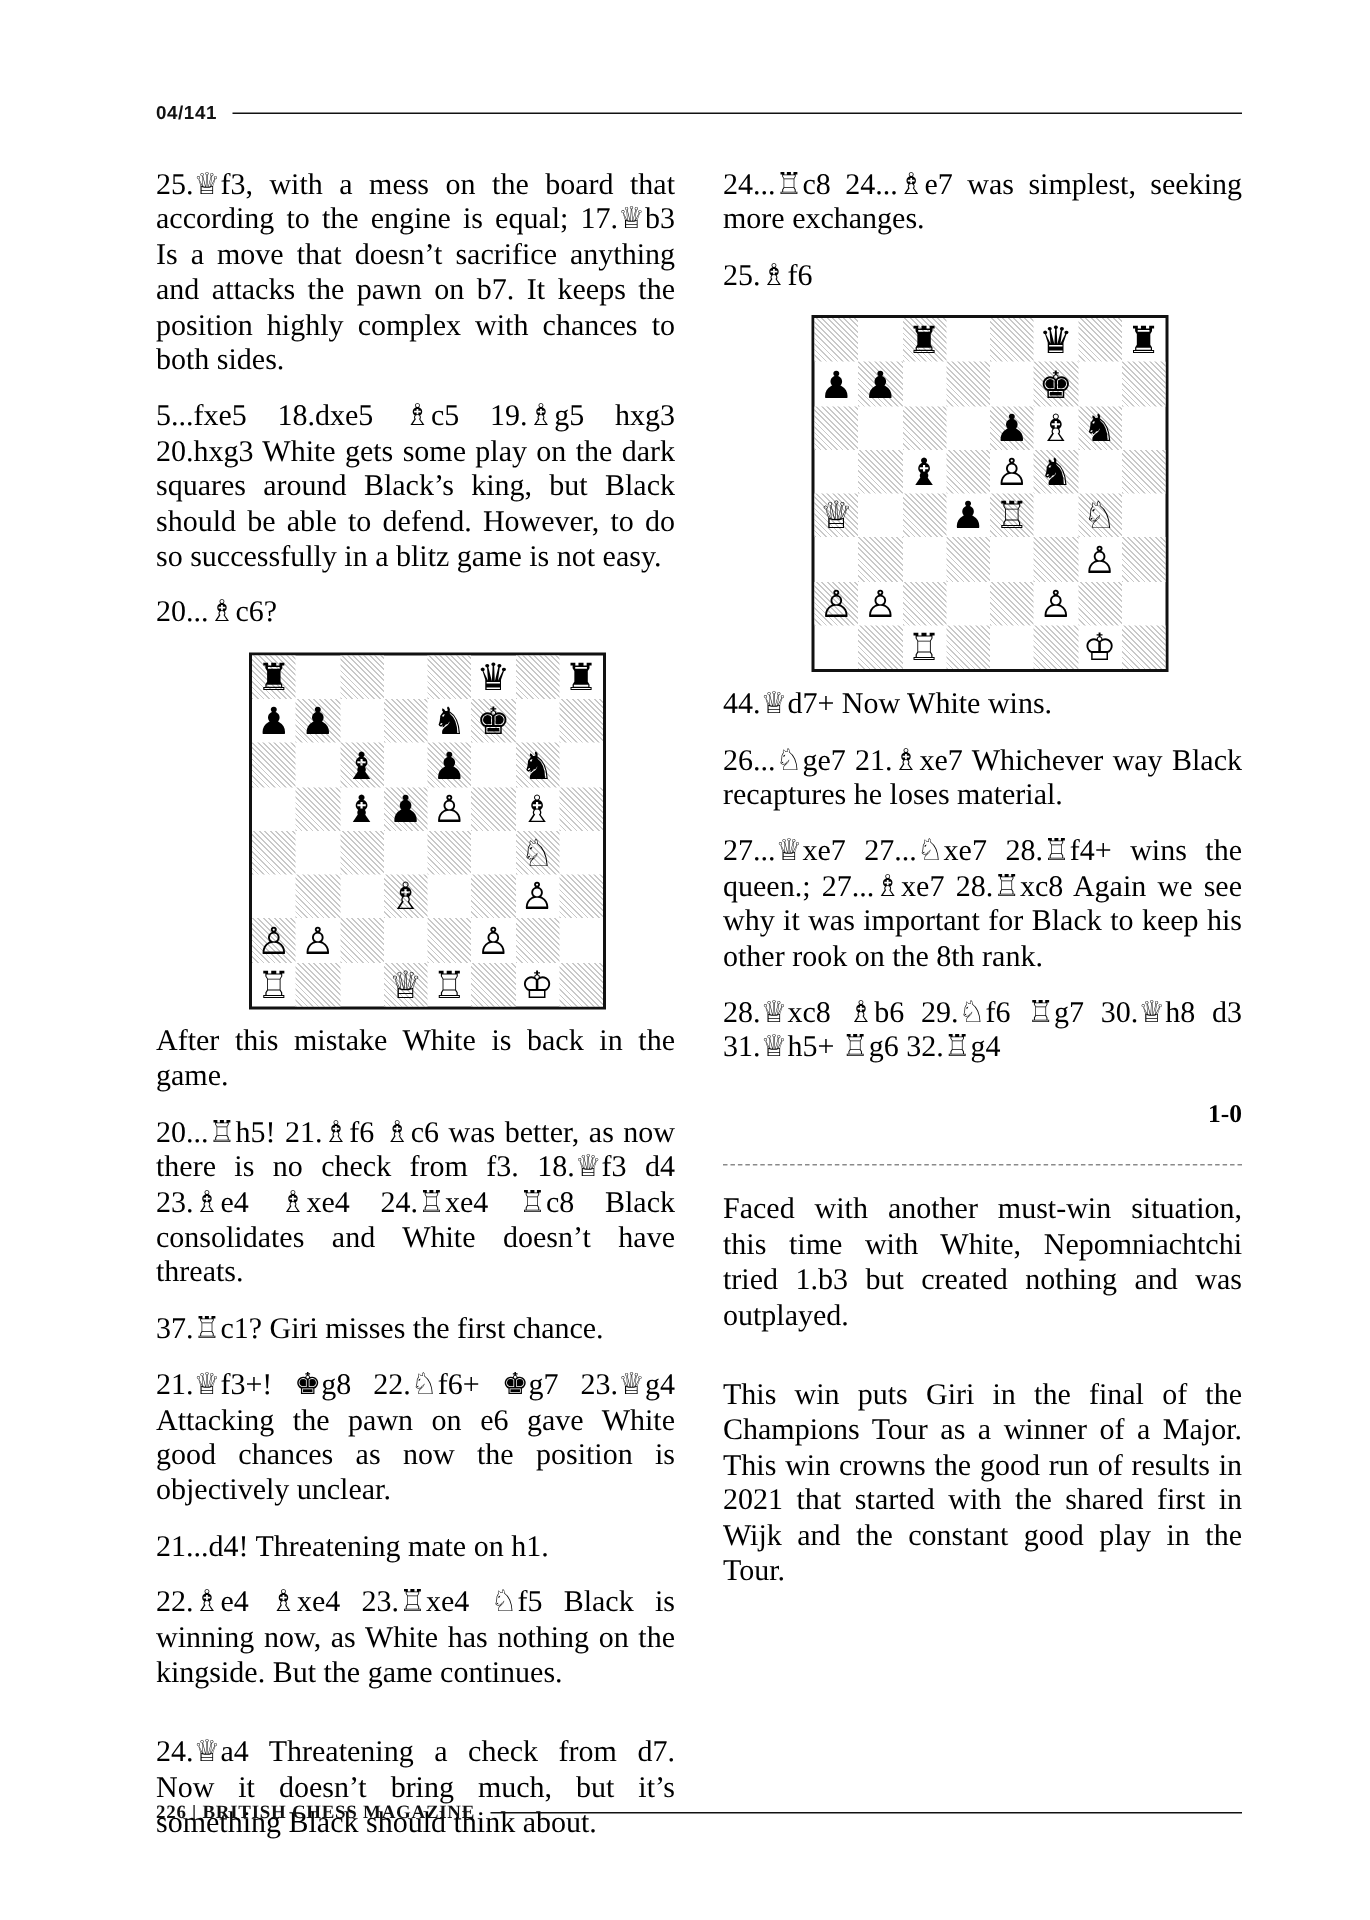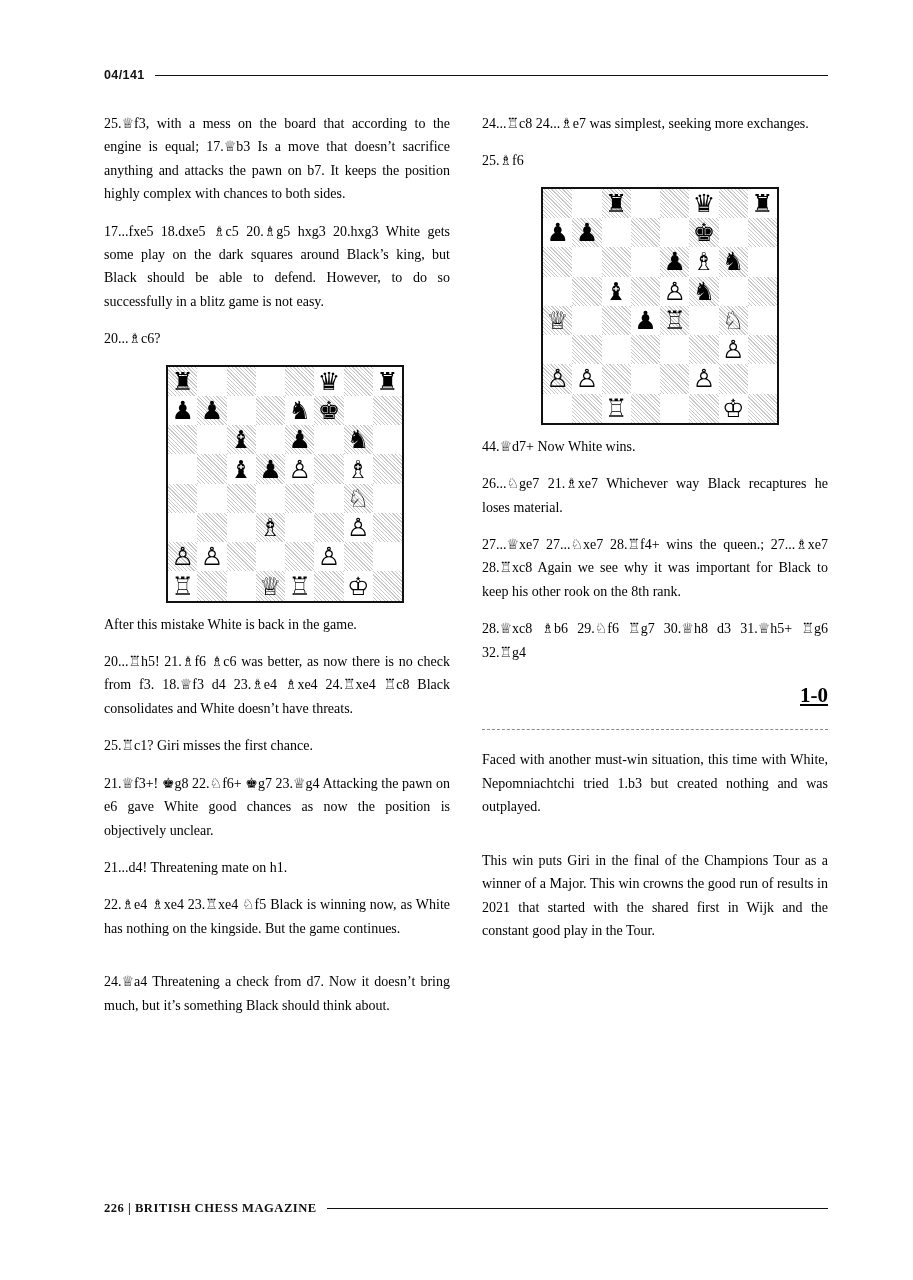--- a/index.html
+++ b/index.html
@@ -45,35 +45,34 @@
     position: absolute;
     left: 104px; top: 112px;
     width: 724px;
     display: flex;
     gap: 32px;
   }
   .col { width: 346px; }
 
   p.para {
     margin: 0 0 14px 0;
-    font-size: 14px;
+    font-size: 20px;
     line-height: 23.4px;
     text-align: justify;
     text-justify: inter-word;
     hyphens: none;
   }
   p.para:last-child { margin-bottom: 0; margin-top: 30px; }
 
   .result-line {
     margin: 20px 0 0 0;
-    font-size: 21px;
+    font-size: 17px;
     line-height: 23.4px;
     text-align: right;
     font-weight: 700;
-    text-decoration: underline;
   }
 
   .dashed-sep {
     margin: 22px 0 18px 0;
     border: none;
     border-top: 1px dashed #8a8a8a;
     height: 0;
   }
 
   
@@ -136,21 +135,21 @@
 
   <div class="header">
     <span class="header-folio">04/141</span>
     <span class="header-rule"></span>
   </div>
 
   <div class="columns">
 
     <div class="col">
       <p class="para">25.♕f3, with a mess on the board that according to the engine is equal; 17.♕b3 Is a move that doesn’t sacrifice anything and attacks the pawn on b7. It keeps the position highly complex with chances to both sides.</p>
-      <p class="para">17...fxe5 18.dxe5 ♗c5 20.♗g5 hxg3 20.hxg3 White gets some play on the dark squares around Black’s king, but Black should be able to defend. However, to do so successfully in a blitz game is not easy.</p>
+      <p class="para">5...fxe5 18.dxe5 ♗c5 19.♗g5 hxg3 20.hxg3 White gets some play on the dark squares around Black’s king, but Black should be able to defend. However, to do so successfully in a blitz game is not easy.</p>
       <p class="para">20...♗c6?</p>
 
       <div class="board-wrap left-board">
         <div class="board" id="board1">
             <div class="sq dark">
               <span class="piece">♜</span>
             </div>
             <div class="sq"></div>
             <div class="sq dark"></div>
             <div class="sq"></div>
@@ -258,21 +257,21 @@
             <div class="sq dark"></div>
             <div class="sq">
               <span class="piece">♔</span>
             </div>
             <div class="sq dark"></div>
           </div>
       </div>
 
       <p class="para">After this mistake White is back in the game.</p>
       <p class="para">20...♖h5! 21.♗f6 ♗c6 was better, as now there is no check from f3. 18.♕f3 d4 23.♗e4 ♗xe4 24.♖xe4 ♖c8 Black consolidates and White doesn’t have threats.</p>
-      <p class="para">25.♖c1? Giri misses the first chance.</p>
+      <p class="para">37.♖c1? Giri misses the first chance.</p>
       <p class="para">21.♕f3+! ♚g8 22.♘f6+ ♚g7 23.♕g4 Attacking the pawn on e6 gave White good chances as now the position is objectively unclear.</p>
       <p class="para">21...d4! Threatening mate on h1.</p>
       <p class="para">22.♗e4 ♗xe4 23.♖xe4 ♘f5 Black is winning now, as White has nothing on the kingside. But the game continues.</p>
       <p class="para">24.♕a4 Threatening a check from d7. Now it doesn’t bring much, but it’s something Black should think about.</p>
     </div>
 
     <div class="col">
       <p class="para">24...♖c8 24...♗e7 was simplest, seeking more exchanges.</p>
       <p class="para">25.♗f6</p>
 

